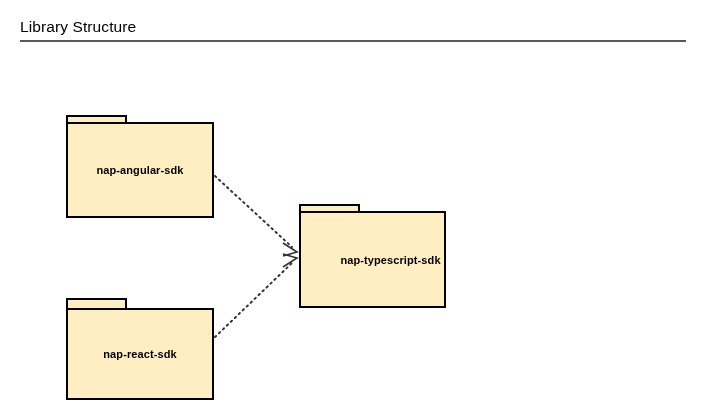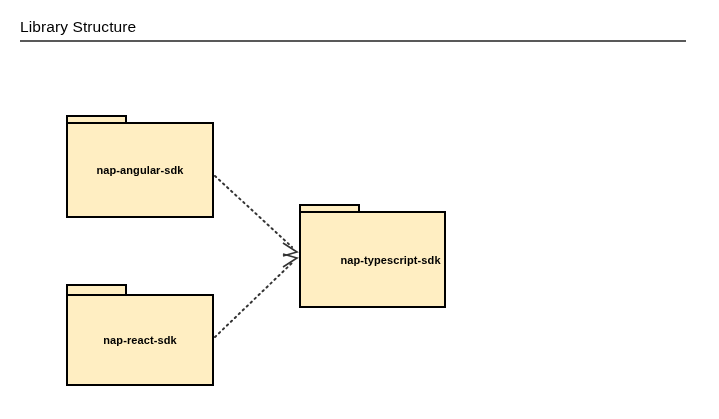--- a/index.html
+++ b/index.html
@@ -80,21 +80,21 @@
     white-space: nowrap;
     letter-spacing: 0.1px;
     text-align: left;
   }
 
   
   #pkg-angular    { left: 66px;  top: 115px; width: 148px; height: 103px; }
   #pkg-angular .pkg-tab  { width: 61px; height: 9px; }
   #pkg-angular .pkg-body { top: 7px; width: 148px; height: 96px; }
 
-  #pkg-react      { left: 66px;  top: 284px; width: 148px; height: 102px; }
+  #pkg-react      { left: 66px;  top: 298px; width: 148px; height: 102px; }
   #pkg-react .pkg-tab    { width: 61px; height: 12px; }
   #pkg-react .pkg-body   { top: 10px; width: 148px; height: 92px; }
 
   #pkg-typescript { left: 299px; top: 204px; width: 147px; height: 104px; }
   #pkg-typescript .pkg-tab  { width: 61px; height: 9px; }
   #pkg-typescript .pkg-body { top: 7px; width: 147px; height: 97px; padding-left: 36px; }
 </style>
 </head>
 <body>
 

